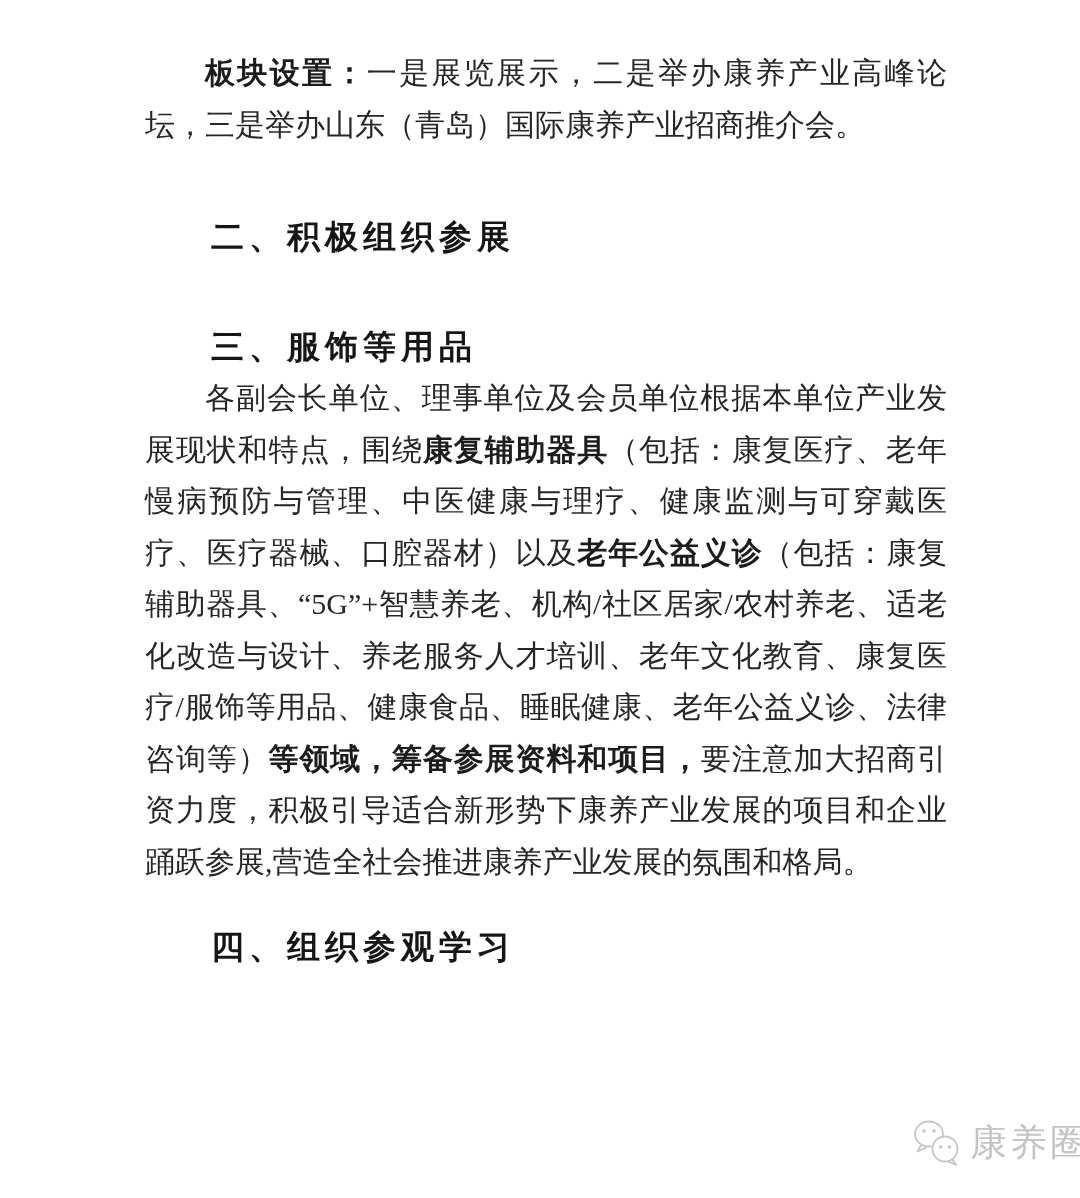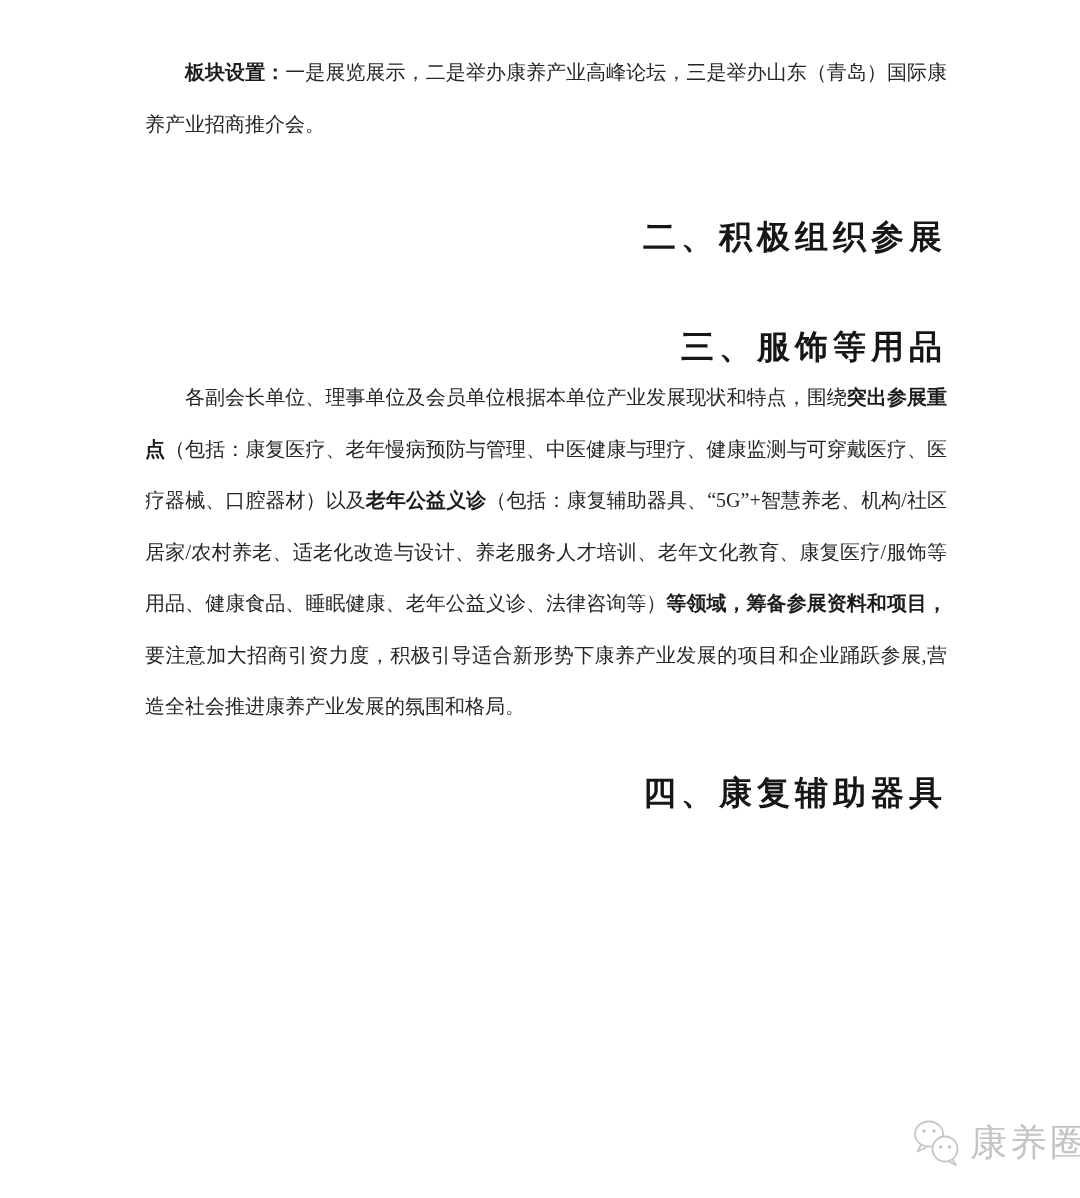--- a/index.html
+++ b/index.html
@@ -12,41 +12,40 @@
     font-family: "Liberation Serif", "DejaVu Serif", serif;
   }
   .page {
     position: absolute;
     inset: 0;
     box-sizing: border-box;
     padding: 47px 133px 0 145px;
   }
   .para {
     margin: 0;
-    font-size: 20px;
+    font-size: 30px;
     line-height: 51.5px;
     color: #262626;
     text-align: justify;
     text-indent: 2em;
   }
   .para b, .para .seg-bold {
     font-weight: 700;
     font-family: "Liberation Sans", "DejaVu Sans", sans-serif;
     color: #1c1c1c;
   }
   .heading {
     margin: 0;
     font-size: 33px;
     line-height: 51.5px;
     font-weight: 700;
     letter-spacing: 5px;
     color: #161616;
     text-indent: 2em;
     font-family: "Liberation Sans", "DejaVu Sans", sans-serif;
-    text-align: right;
   }
   .heading.h-2 { margin-top: 61px; }
   .heading.h-3 { margin-top: 58px; }
   .heading.h-4 { margin-top: 34px; }
   .watermark {
     position: absolute;
     left: 910px;
     top: 1118px;
     display: flex;
     align-items: center;
@@ -65,23 +64,23 @@
 
 <div class="page">
 
   <p class="para"><b>板块设置：</b><span>一是展览展示，二是举办康养产业高峰论坛，三是举办山东（青岛）国际康养产业招商推介会。</span></p>
 
   <h2 class="heading h-2">二、积极组织参展</h2>
 
 
   <h2 class="heading h-3">三、服饰等用品</h2>
 
-  <p class="para"><span>各副会长单位、理事单位及会员单位根据本单位产业发展现状和特点，围绕</span><b>突出参展重点</b><span>（包括：康复医疗、老年慢病预防与管理、中医健康与理疗、健康监测与可穿戴医疗、医疗器械、口腔器材）以及</span><b>老年公益义诊</b><span>（包括：康复辅助器具、“5G”+智慧养老、机构/社区居家/农村养老、适老化改造与设计、养老服务人才培训、老年文化教育、康复医疗/服饰等用品、健康食品、睡眠健康、老年公益义诊、法律咨询等）</span><b>等领域，筹备参展资料和项目，</b><span>要注意加大招商引资力度，积极引导适合新形势下康养产业发展的项目和企业踊跃参展,营造全社会推进康养产业发展的氛围和格局。</span></p>
+  <p class="para"><span>各副会长单位、理事单位及会员单位根据本单位产业发展现状和特点，围绕</span><b>康复辅助器具</b><span>（包括：康复医疗、老年慢病预防与管理、中医健康与理疗、健康监测与可穿戴医疗、医疗器械、口腔器材）以及</span><b>老年公益义诊</b><span>（包括：康复辅助器具、“5G”+智慧养老、机构/社区居家/农村养老、适老化改造与设计、养老服务人才培训、老年文化教育、康复医疗/服饰等用品、健康食品、睡眠健康、老年公益义诊、法律咨询等）</span><b>等领域，筹备参展资料和项目，</b><span>要注意加大招商引资力度，积极引导适合新形势下康养产业发展的项目和企业踊跃参展,营造全社会推进康养产业发展的氛围和格局。</span></p>
 
-  <h2 class="heading h-4">四、康复辅助器具</h2>
+  <h2 class="heading h-4">四、组织参观学习</h2>
 
 
   <div class="watermark">
     <svg width="52" height="50" viewBox="0 0 52 50">
       <g fill="none" stroke="#c6c6c6" stroke-width="1.8" stroke-linejoin="round">
         <ellipse cx="19" cy="16" rx="14" ry="12.5"></ellipse>
         <path d="M11 27 L7.5 33.5 L16 29.5"></path>
       </g>
       <circle cx="14" cy="13" r="1.7" fill="#c6c6c6"></circle>
       <circle cx="24" cy="13" r="1.7" fill="#c6c6c6"></circle>

